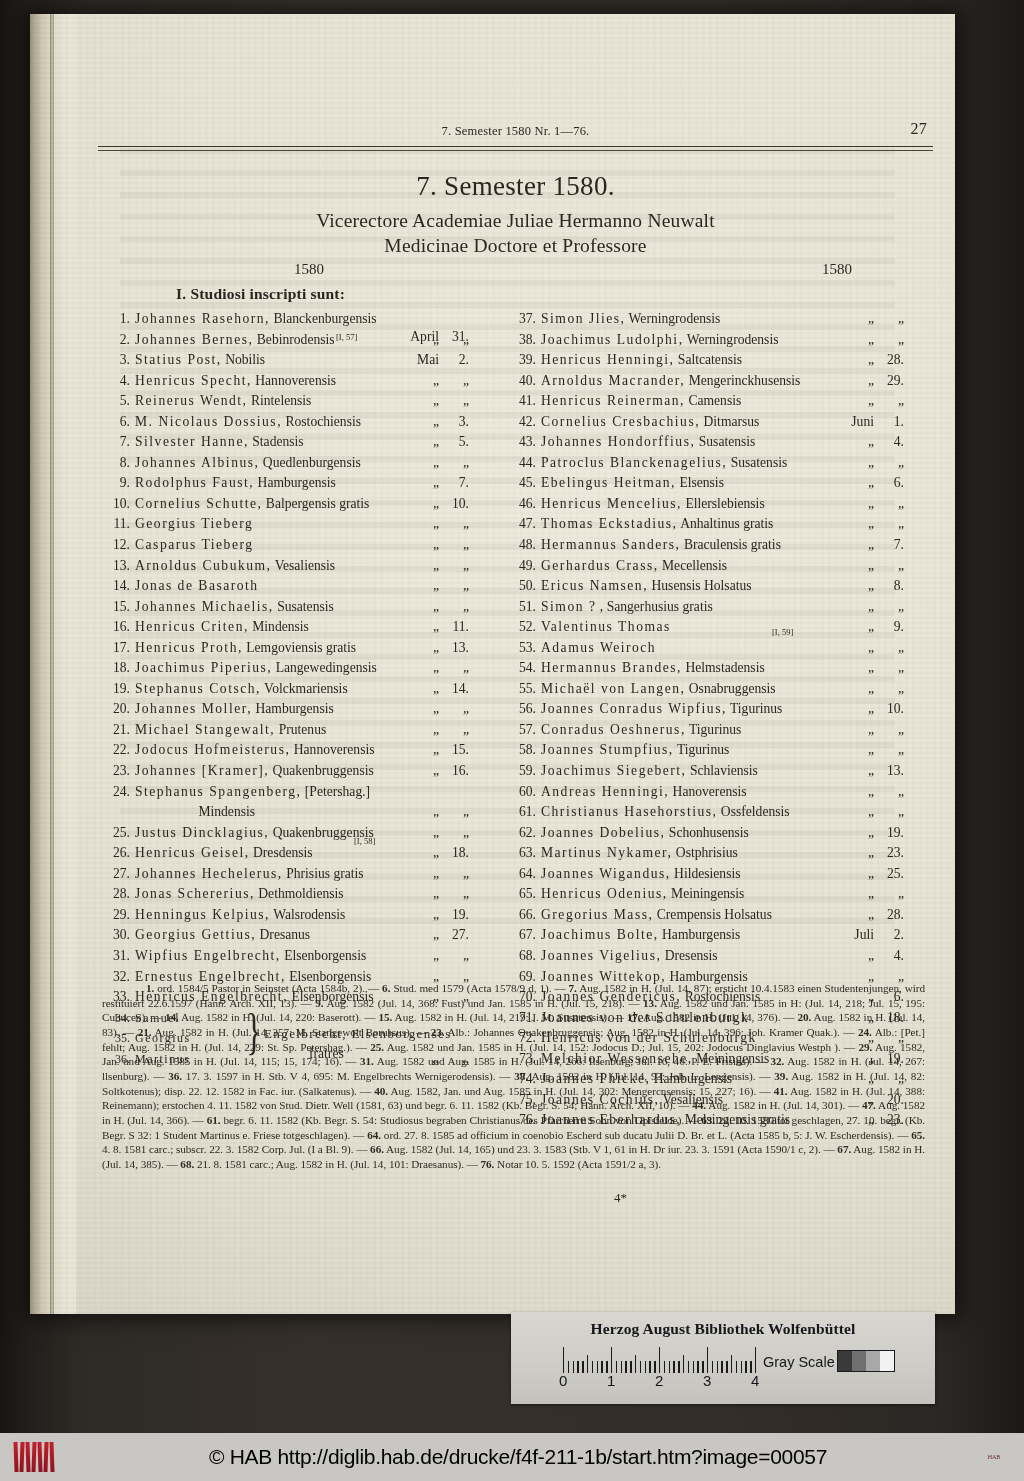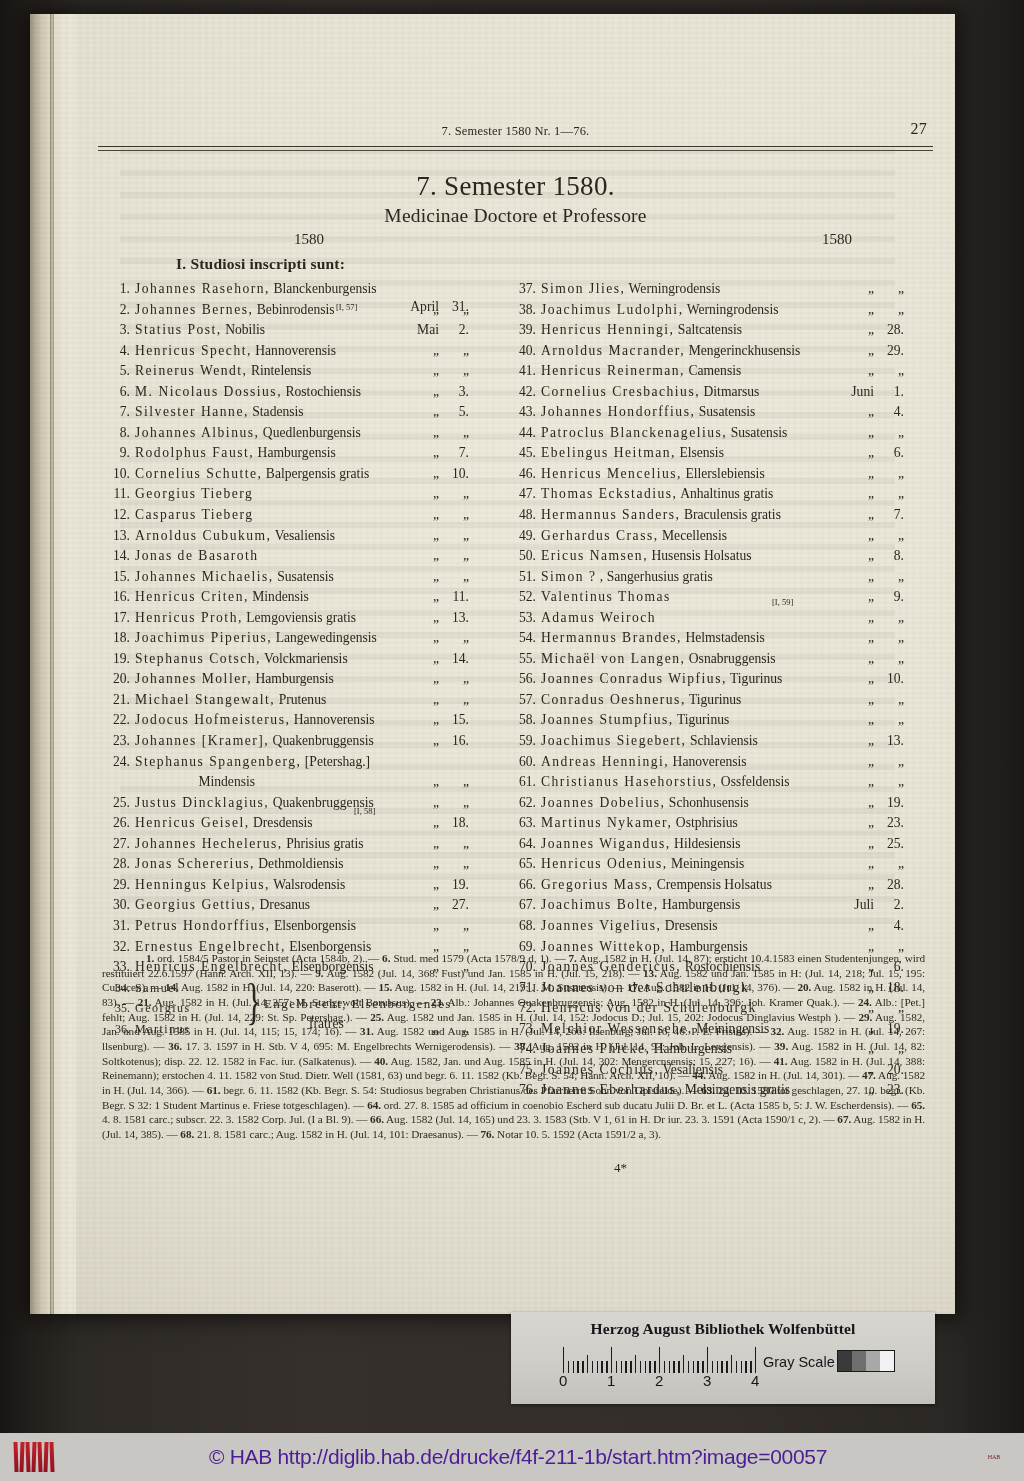--- a/index.html
+++ b/index.html
@@ -197,21 +197,21 @@
     width:72px; height:48px; flex:none; position:relative; overflow:hidden;
   }
   #redstrip i{
     position:absolute; top:9px; width:4px; height:30px;
     background:linear-gradient(180deg,#c2202c,#8e1420);
     display:block;
   }
   #urltext{
     flex:1; text-align:center;
     font-family:"Liberation Sans", sans-serif;
-    font-size:21px; color:#4c1d95; letter-spacing:-.3px;
+    font-size:21px; color:#000000; letter-spacing:-.3px;
   }
   #urlcorner{
     width:60px; text-align:center; font-size:6px; color:#6b2a2a;
   }
 </style>
 </head>
 <body>
 
 <div id="scan-backdrop"></div>
 
@@ -224,20 +224,21 @@
 
   <div id="content">
 
     <div class="runhead">
       <span class="rh-center">7. Semester 1580 Nr. 1—76.</span>
       <span class="rh-page">27</span>
     </div>
     <div class="rule-double"></div>
 
     <h1 class="sem-title">7. Semester 1580.</h1>
+    <div class="sub1">Vicerectore Academiae Juliae Hermanno Neuwalt</div>
     <div class="sub2">Medicinae Doctore et Professore</div>
 
     <div class="yearrow">
       <span class="yl">1580</span>
       <span class="yr">1580</span>
     </div>
 
     <div class="sec-head">I. Studiosi inscripti sunt:</div>
 
     <div id="cols">
@@ -266,21 +267,21 @@
           <div class="entry"><span class="num">22.</span><span class="nm">Jodocus Hofmeisterus,</span><span class="plain"> Hannoverensis</span><span class="date"><span class="mo dq">„</span><span class="dy">15.</span></span></div>
           <div class="entry"><span class="num">23.</span><span class="nm">Johannes [Kramer],</span><span class="plain"> Quakenbruggensis</span><span class="date"><span class="mo dq">„</span><span class="dy">16.</span></span></div>
           <div class="entry"><span class="num">24.</span><span class="nm">Stephanus Spangenberg,</span><span class="plain"> [Petershag.]</span></div>
           <div class="entry"><span class="num"></span><span class="nm" style="margin-left: 30px;"></span><span class="plain" style="margin-left: 30px;"> Mindensis</span><span class="ref" style="left: 250px; top: 5px; margin-top: 24px;">[I, 58]</span><span class="date"><span class="mo dq">„</span><span class="dy">„</span></span></div>
           <div class="entry"><span class="num">25.</span><span class="nm">Justus Dincklagius,</span><span class="plain"> Quakenbruggensis</span><span class="date"><span class="mo dq">„</span><span class="dy">„</span></span></div>
           <div class="entry"><span class="num">26.</span><span class="nm">Henricus Geisel,</span><span class="plain"> Dresdensis</span><span class="date"><span class="mo dq">„</span><span class="dy">18.</span></span></div>
           <div class="entry"><span class="num">27.</span><span class="nm">Johannes Hechelerus,</span><span class="plain"> Phrisius gratis</span><span class="date"><span class="mo dq">„</span><span class="dy">„</span></span></div>
           <div class="entry"><span class="num">28.</span><span class="nm">Jonas Schererius,</span><span class="plain"> Dethmoldiensis</span><span class="date"><span class="mo dq">„</span><span class="dy">„</span></span></div>
           <div class="entry"><span class="num">29.</span><span class="nm">Henningus Kelpius,</span><span class="plain"> Walsrodensis</span><span class="date"><span class="mo dq">„</span><span class="dy">19.</span></span></div>
           <div class="entry"><span class="num">30.</span><span class="nm">Georgius Gettius,</span><span class="plain"> Dresanus</span><span class="date"><span class="mo dq">„</span><span class="dy">27.</span></span></div>
-          <div class="entry"><span class="num">31.</span><span class="nm">Petrus Hondorffius,</span><span class="plain"> Elsenborgensis</span><span class="date"><span class="mo dq">„</span><span class="dy">„</span></span></div>
+          <div class="entry"><span class="num">31.</span><span class="nm">Wipfius Engelbrecht,</span><span class="plain"> Elsenborgensis</span><span class="date"><span class="mo dq">„</span><span class="dy">„</span></span></div>
           <div class="entry"><span class="num">32.</span><span class="nm">Ernestus Engelbrecht,</span><span class="plain"> Elsenborgensis</span><span class="date"><span class="mo dq">„</span><span class="dy">„</span></span></div>
           <div class="entry"><span class="num">33.</span><span class="nm">Henricus Engelbrecht,</span><span class="plain"> Elsenborgensis</span><span class="date"><span class="mo dq">„</span><span class="dy">„</span></span></div>
           <div class="brace-group">
             <div class="bname" style="top: 0px;"><span class="num">34.</span><span class="nm">Samuel</span></div>
             <div class="bname" style="top: 20.55px;"><span class="num">35.</span><span class="nm">Georgius</span></div>
             <div class="bname" style="top: 41.1px;"><span class="num">36.</span><span class="nm">Martinus</span></div>
             <span class="brace-glyph">}</span>
             <span class="brace-text">Engelbrecht, Elsenborgenses</span>
             <span class="brace-text2">fratres</span>
             <span class="date" style="top: 41px;"><span class="mo dq">„</span><span class="dy">„</span></span>

